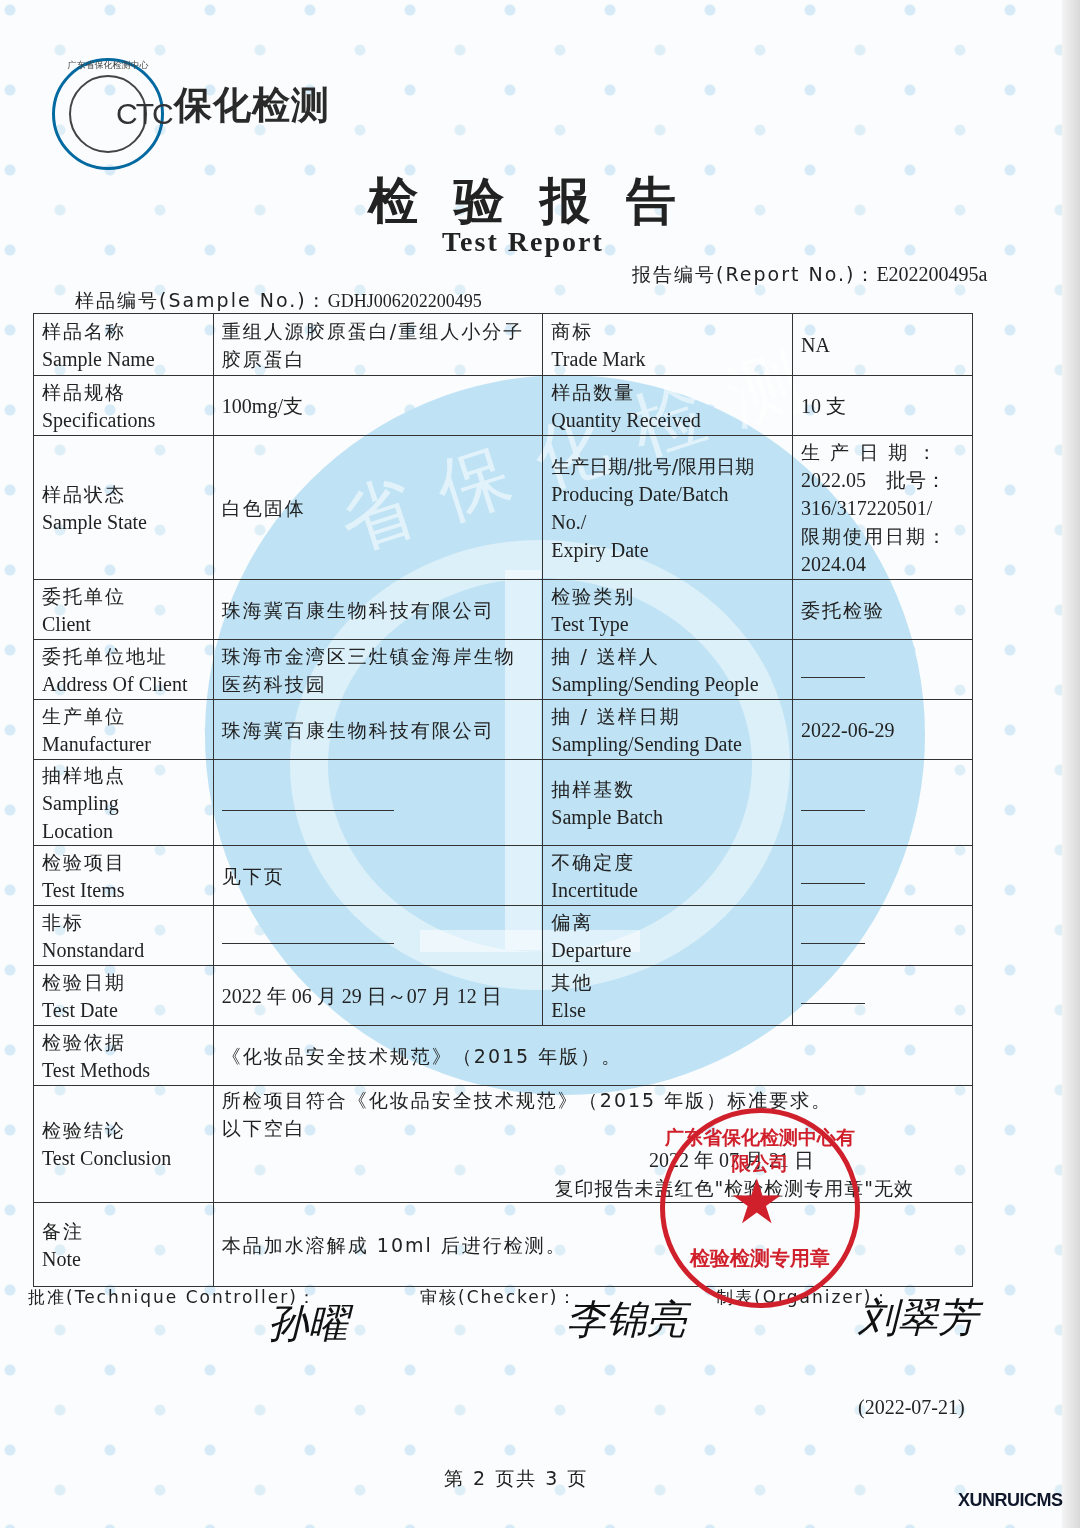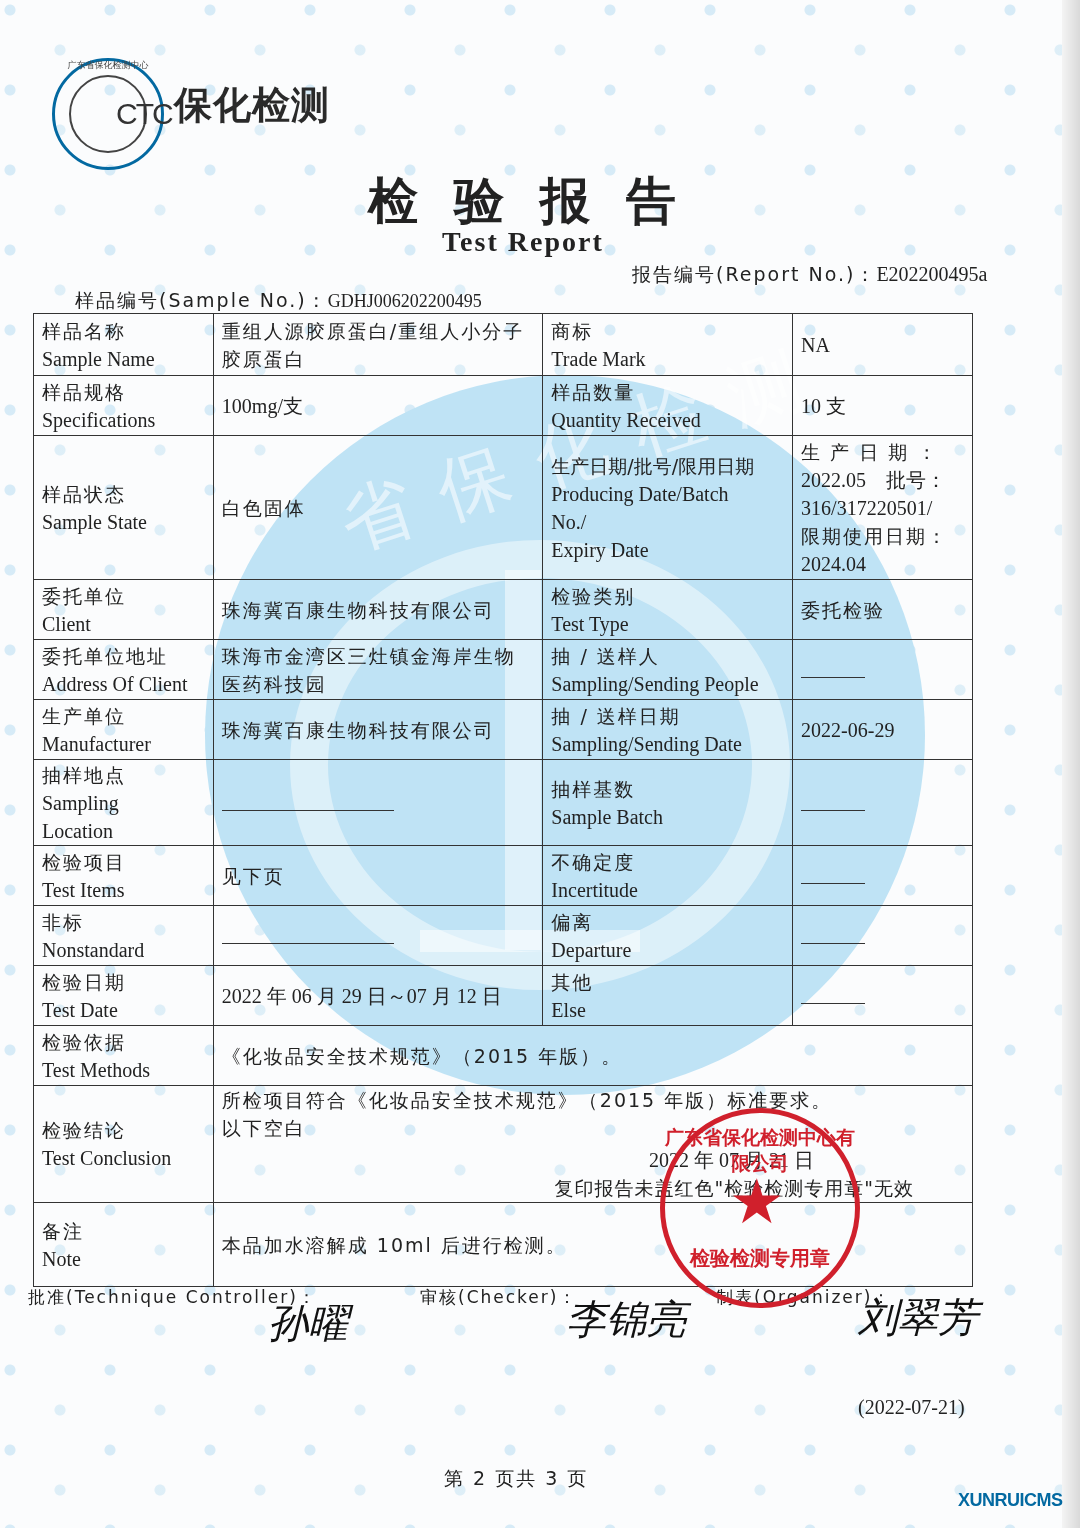--- a/index.html
+++ b/index.html
@@ -71,21 +71,21 @@
   }
   .stamp-star { position: absolute; left: 64px; top: 58px; font-size: 62px; color: #d0202c; line-height: 1; }
   .stamp-top { position: absolute; left: 0; top: 12px; width: 190px; text-align: center; font-family: Liberation Mono, monospace; font-size: 19px; color: #d0202c; font-weight: bold; }
   .stamp-bottom { position: absolute; left: 0; top: 132px; width: 190px; text-align: center; font-family: "DejaVu Sans", sans-serif; font-size: 20px; color: #d0202c; font-weight: bold; }
 
   
   .sig-row { position: absolute; top: 1286px; font-size: 18px; }
   .sig { position: absolute; font-family: "DejaVu Serif", serif; font-style: italic; font-size: 40px; color: #111; }
   .footer-date { position: absolute; left: 858px; top: 1356px; font-size: 20px; margin-top: 40px; }
   .page-num { position: absolute; left: 444px; top: 1466px; font-size: 19px; }
-  .xunrui { position: absolute; left: 958px; top: 1490px; font-family: "Liberation Sans", sans-serif; font-weight: bold; font-size: 18px; color: #0369a1; letter-spacing: -0.5px; }
+  .xunrui { position: absolute; left: 958px; top: 1490px; font-family: "Liberation Sans", sans-serif; font-weight: bold; font-size: 18px; color: #0f172a; letter-spacing: -0.5px; }
 </style>
 </head>
 <body>
 
 <div class="page">
   <div class="wm-pattern"></div>
   <div class="right-edge"></div>
   <div class="big-wm"></div>
   <div class="big-wm-inner"></div>
   <div class="big-wm-bar"></div>

